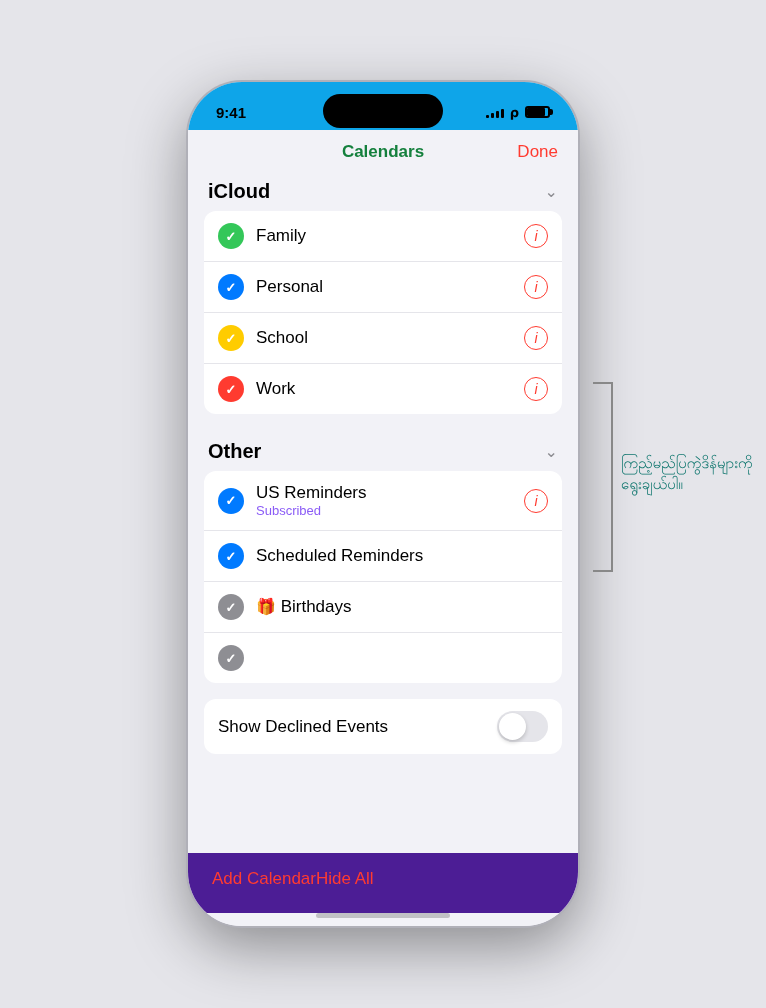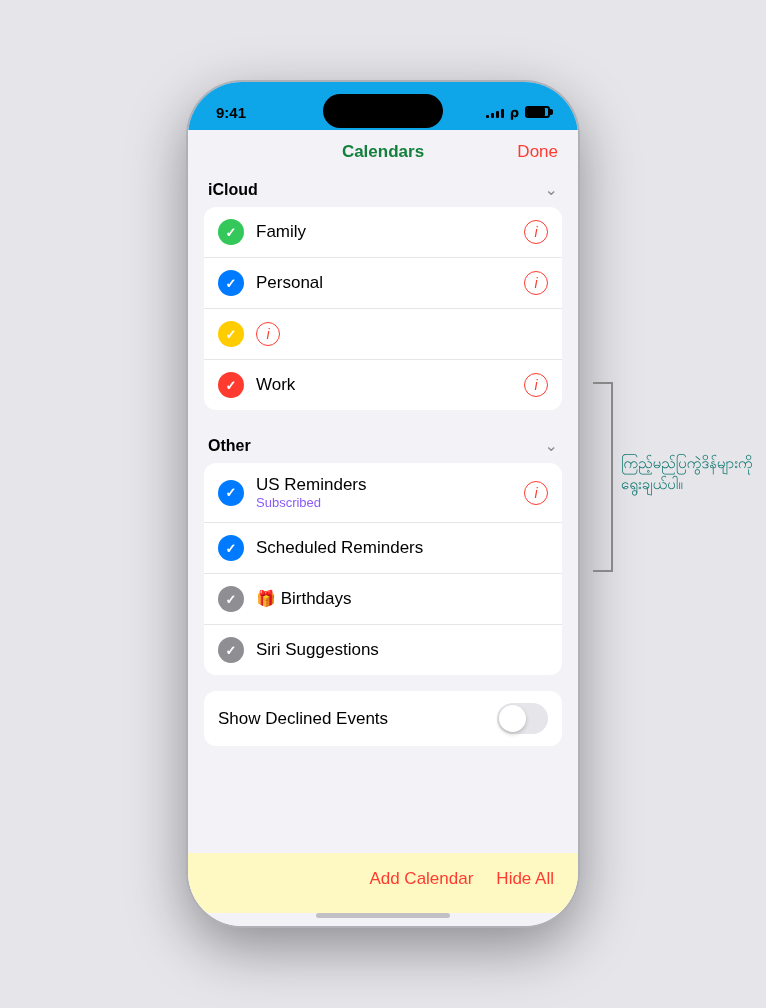--- a/index.html
+++ b/index.html
@@ -159,21 +159,21 @@
     }
 
     .section-header {
       display: flex;
       align-items: center;
       justify-content: space-between;
       padding: 10px 4px 8px;
     }
 
     .section-title {
-      font-size: 16px;
+      font-size: 20px;
       font-weight: 600;
       color: #000;
     }
 
     .section-chevron {
       color: #8e8e93;
       font-size: 16px;
     }
 
     
@@ -300,24 +300,23 @@
       top: 2px;
       left: 2px;
       box-shadow: 0 2px 4px rgba(0,0,0,0.2);
       transition: left 0.2s;
     }
 
     
     .bottom-toolbar {
       display: flex;
       align-items: center;
-      justify-content: flex-end;
+      justify-content: flex-start;
       padding: 16px 24px 24px;
-      background: #fef9c3;
-      gap: 23px;
+      background: #4c1d95;
     }
 
     .toolbar-btn {
       font-size: 17px;
       color: #ff3b30;
       cursor: pointer;
     }
 
     
     .home-indicator {
@@ -419,20 +418,23 @@
               <div class="item-label-area">
                 <span class="item-label">Personal</span>
               </div>
               <div class="info-btn">i</div>
             </div>
 
             <div class="list-item">
               <div class="cal-dot yellow">
                 <span class="checkmark">✓</span>
               </div>
+              <div class="item-label-area">
+                <span class="item-label">School</span>
+              </div>
               <div class="info-btn">i</div>
             </div>
 
             <div class="list-item">
               <div class="cal-dot red">
                 <span class="checkmark">✓</span>
               </div>
               <div class="item-label-area">
                 <span class="item-label">Work</span>
               </div>
@@ -478,23 +480,20 @@
                   <span class="gift-icon">🎁</span>
                   <span>Birthdays</span>
                 </span>
               </div>
             </div>
 
             <div class="list-item">
               <div class="cal-dot gray">
                 <span class="checkmark">✓</span>
               </div>
-              <div class="item-label-area">
-                <span class="item-label">Siri Suggestions</span>
-              </div>
             </div>
 
           </div>
         </div>
 
         <div class="settings-group">
           <div class="settings-row">
             <span class="settings-label">Show Declined Events</span>
             <div class="toggle">
               <div class="toggle-knob"></div>

